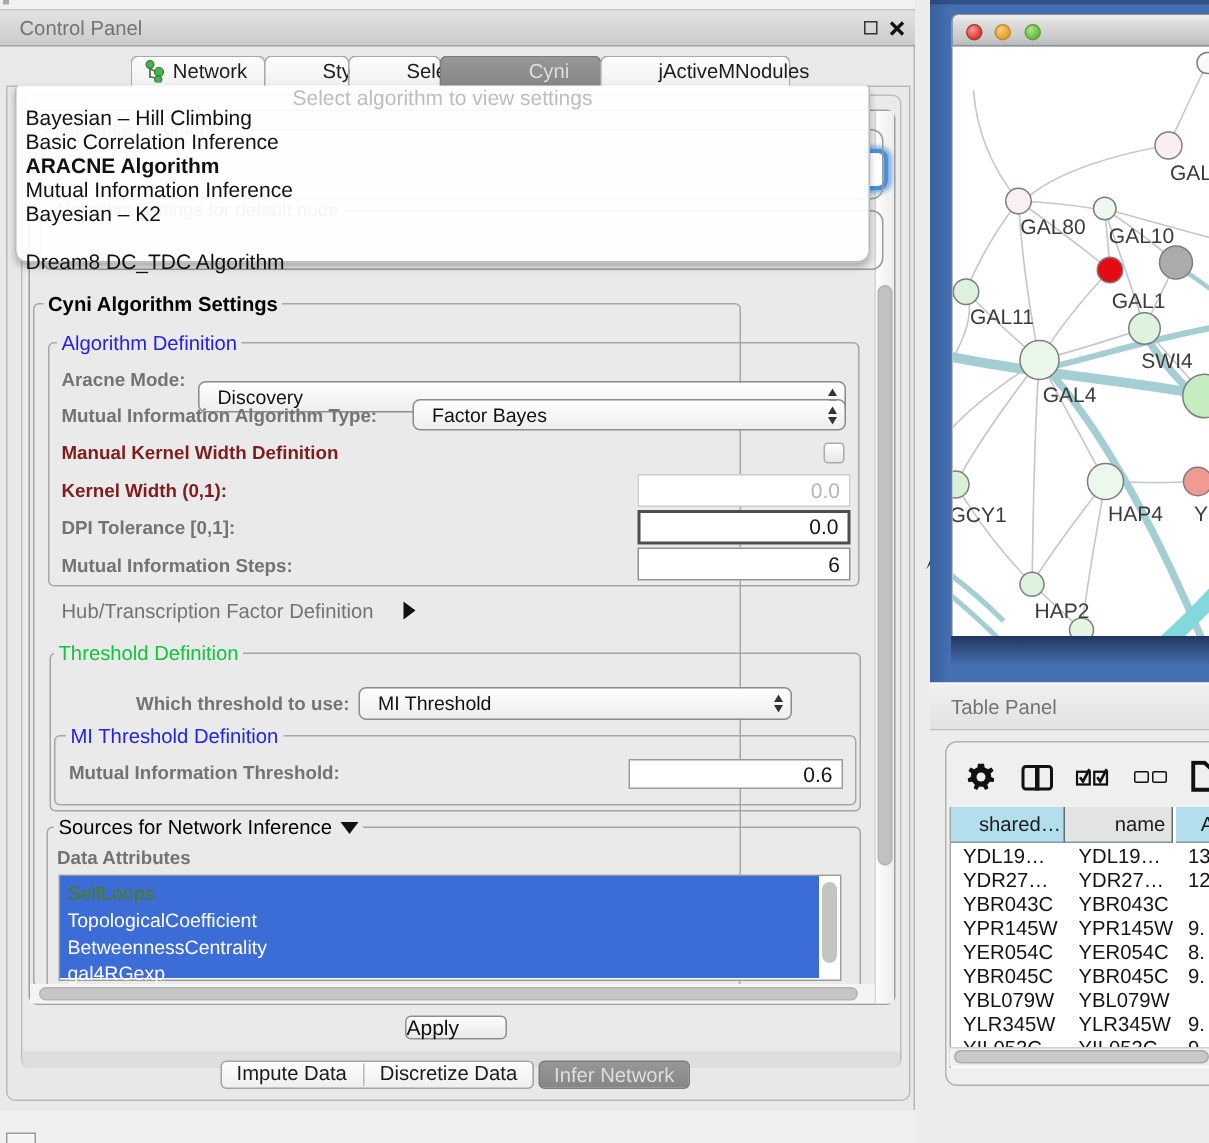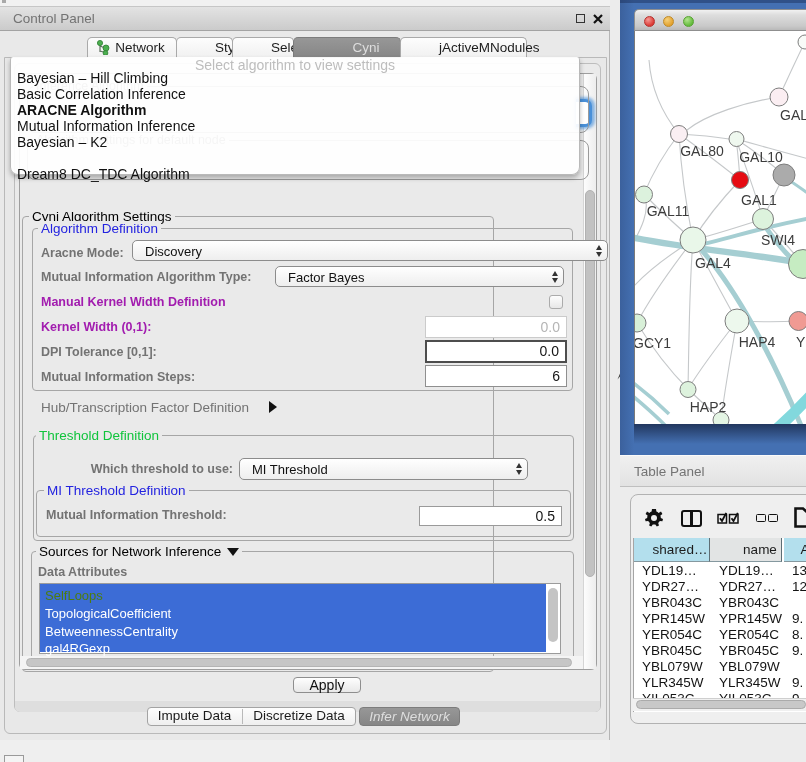--- a/index.html
+++ b/index.html
@@ -1,31 +1,31 @@
 <!DOCTYPE html>
 <html><head><meta charset="utf-8">
 <style>
 *{margin:0;padding:0;box-sizing:border-box;}
 html,body{width:806px;height:762px;}
 body{font-family:"Liberation Sans",sans-serif;background:#efefef;position:relative;overflow:hidden;}
 .abs{position:absolute;}
 .lbl{position:absolute;font-size:12.5px;color:#737373;white-space:nowrap;}
 .b{font-weight:bold;}
-.dis{color:#a21caf;}
+.dis{color:#7f1d1d;}
 .group{position:absolute;border:1px solid #a6a6a6;border-radius:4px;}
 .gt{position:absolute;top:-8px;background:#eaeaea;padding:0 3px;font-size:13.5px;white-space:nowrap;line-height:16px;}
 .combo{position:absolute;border:1px solid #8c8c8c;border-radius:5px;background:linear-gradient(#ffffff,#f7f7f7 45%,#eeeeee);font-size:13px;color:#111;}
 .combo .tx{position:absolute;left:12px;top:50%;transform:translateY(-50%);}
 .arr{position:absolute;right:4.5px;top:50%;transform:translateY(-50%);width:7px;height:12px;}
 .arr:before{content:"";position:absolute;left:0;top:0;border-left:3.5px solid transparent;border-right:3.5px solid transparent;border-bottom:5px solid #333;}
 .arr:after{content:"";position:absolute;left:0;bottom:0;border-left:3.5px solid transparent;border-right:3.5px solid transparent;border-top:5px solid #333;}
 .field{position:absolute;background:#fff;font-size:14px;color:#151515;text-align:right;padding-right:6px;}
 .tab{position:absolute;height:21px;background:linear-gradient(#fdfdfd,#f0f0f0);border:1px solid #a9a9a9;border-bottom:none;border-radius:5px 5px 0 0;font-size:13.5px;color:#1d1d1d;text-align:center;}
 .tab span{display:inline-block;margin-top:2px;margin-left:38px;}
-.btab{position:absolute;height:19px;background:linear-gradient(#fdfdfd,#efefef);border:1px solid #a3a3a3;border-radius:4px;font-size:13.5px;color:#1a1a1a;text-align:center;font-style:italic;}
+.btab{position:absolute;height:19px;background:linear-gradient(#fdfdfd,#efefef);border:1px solid #a3a3a3;border-radius:4px;font-size:13.5px;color:#1a1a1a;text-align:center;}
 .btab span{display:inline-block;margin-top:1px;}
 .seltab{background:linear-gradient(#979797,#868686);color:#dedede;border-color:#7c7c7c;}
 .pitem{position:absolute;left:17px;font-size:14px;line-height:16px;color:#111;white-space:nowrap;}
 .cell{position:absolute;font-size:13.5px;color:#141414;white-space:nowrap;}
 </style></head>
 <body>
 
 <div class="abs" style="left:0;top:0;width:610px;height:740px;background:#e9e9e9;border-right:1px solid #b5b5b5;"></div>
 <div class="abs" style="left:0;top:0;width:610px;height:6px;background:#f1f1f1;"></div>
 <div class="abs" style="left:2px;top:0;width:4px;height:3px;background:#a9a9a9;"></div>
@@ -55,29 +55,29 @@
 <div class="abs" style="left:19px;top:73px;width:578px;height:597px;background:#eaeaea;border:1px solid #9e9e9e;border-radius:6px;"></div>
 
 <div class="abs" style="left:583px;top:74px;width:13px;height:595px;background:linear-gradient(90deg,#fdfdfd,#ededed);border-left:1px solid #d5d5d5;"></div>
 <div class="abs" style="left:584.5px;top:190px;width:10px;height:387px;background:#c2c2c2;border:1px solid #b2b2b2;border-radius:5px;"></div>
 <div class="abs" style="left:576px;top:99px;width:16px;height:28px;border-radius:0 7px 7px 0;background:#fff;border:3px solid #4a90d8;border-left:none;box-shadow:1px 0 3px 1.5px rgba(74,144,216,0.65);"></div>
 <div class="abs" style="left:27px;top:86px;width:562px;height:47px;border:1.5px solid #9a9a9a;border-radius:8px;"></div>
 <div class="lbl" style="left:33px;top:79px;background:#eaeaea;padding:0 3px;">Inference Algorithm</div>
 <div class="abs" style="left:27px;top:140px;width:562px;height:40px;border:1.5px solid #9a9a9a;border-radius:8px;"></div>
 <div class="lbl" style="left:33px;top:133px;background:#eaeaea;padding:0 3px;">Algorithm settings for default node</div>
 
-<div class="group" style="left:22px;top:216px;width:472px;height:456px;">
+<div class="group" style="left:22px;top:202px;width:472px;height:456px;font-weight:bold;">
   <div class="gt" style="left:6px;background:#eaeaea;">Cyni Algorithm Settings</div>
 </div>
 
 <div class="group" style="left:32px;top:228px;width:541px;height:163px;">
   <div class="gt" style="left:5px;color:#2323e0;">Algorithm Definition</div>
 </div>
 <div class="lbl b" style="left:41px;top:246px;">Aracne Mode:</div>
-<div class="combo" style="left:132px;top:240px;width:476px;height:21px;">
+<div class="combo" style="left:132px;top:254px;width:432px;height:21px;">
     <span class="tx">Discovery</span>
     <span class="arr"></span>
   </div>
 <div class="lbl b" style="left:41px;top:270px;">Mutual Information Algorithm Type:</div>
 <div class="combo" style="left:275px;top:266px;width:289px;height:21px;">
     <span class="tx">Factor Bayes</span>
     <span class="arr"></span>
   </div>
 <div class="lbl b dis" style="left:41px;top:295px;">Manual Kernel Width Definition</div>
 <div class="abs" style="left:549px;top:295px;width:14px;height:14px;border:1px solid #ababab;border-radius:3px;background:linear-gradient(#fdfdfd,#e7e7e7);"></div>
@@ -96,21 +96,21 @@
 <div class="lbl b" style="left:60px;top:462px;width:173px;text-align:right;">Which threshold to use:</div>
 <div class="combo" style="left:239px;top:458px;width:289px;height:22px;padding-left:12px;">
     <span class="tx">MI Threshold</span>
     <span class="arr"></span>
   </div>
 
 <div class="group" style="left:36px;top:490px;width:535px;height:47px;">
   <div class="gt" style="left:7px;color:#2323e0;">MI Threshold Definition</div>
 </div>
 <div class="lbl b" style="left:46px;top:508px;">Mutual Information Threshold:</div>
-<div class="field" style="left:419px;top:506px;width:143px;height:20px;border:1px solid #9a9a9a;line-height:18px;">0.5</div>
+<div class="field" style="left:419px;top:506px;width:143px;height:20px;border:1px solid #9a9a9a;line-height:18px;">0.6</div>
 
 <div class="group" style="left:31px;top:551px;width:543px;height:117px;">
   <div class="gt" style="left:4px;">Sources for Network Inference <span style="display:inline-block;width:0;height:0;border-left:6.5px solid transparent;border-right:6.5px solid transparent;border-top:8px solid #111;margin-left:2px;"></span></div>
 </div>
 <div class="lbl b" style="left:38px;top:565px;">Data Attributes</div>
 <div class="abs" style="left:39px;top:583px;width:522px;height:71px;background:#fff;border:1px solid #9b9b9b;"></div>
 <div class="abs" style="left:40px;top:584px;width:506px;height:68px;background:#3c6cd6;"></div>
 <div class="pitem" style="left:45px;top:588px;color:#4d7c0f;font-size:13px;line-height:15px;">SelfLoops</div>
 <div class="pitem" style="left:45px;top:606px;color:#fff;font-size:13px;line-height:15px;">TopologicalCoefficient</div>
 <div class="pitem" style="left:45px;top:624px;color:#fff;font-size:13px;line-height:15px;">BetweennessCentrality</div>
@@ -122,21 +122,21 @@
 
 <div class="abs" style="left:10px;top:57px;width:570px;height:118px;background:rgba(255,255,255,0.93);border:1px solid #b9b9b9;border-top:none;border-radius:3px 3px 8px 8px;box-shadow:0 3px 5px rgba(0,0,0,0.28);"></div>
 <div class="abs" style="left:10px;top:57px;width:570px;height:16px;line-height:16px;font-size:14px;color:#bdbdbd;text-align:center;">Select algorithm to view settings</div>
 <div class="pitem" style="top:70px;">Bayesian – Hill Climbing</div>
 <div class="pitem" style="top:86px;">Basic Correlation Inference</div>
 <div class="pitem b" style="top:102px;">ARACNE Algorithm</div>
 <div class="pitem" style="top:118px;">Mutual Information Inference</div>
 <div class="pitem" style="top:134px;">Bayesian – K2</div>
 <div class="pitem" style="top:166px;">Dream8 DC_TDC Algorithm</div>
 
-<div class="abs" style="left:270px;top:677px;width:68px;height:16px;border:1px solid #8e8e8e;border-radius:4px;background:linear-gradient(#fefefe,#e8e8e8);font-size:14px;color:#111;text-align:center;line-height:15px;margin-left:23px;">Apply</div>
+<div class="abs" style="left:270px;top:677px;width:68px;height:16px;border:1px solid #8e8e8e;border-radius:4px;background:linear-gradient(#fefefe,#e8e8e8);font-size:14px;color:#111;text-align:left;line-height:15px;">Apply</div>
 <div class="abs" style="left:15px;top:701px;width:585px;height:11px;background:#dedede;border-radius:0 0 5px 5px;"></div>
 <div class="btab" style="left:146.5px;top:707px;width:209px;"></div>
 <div class="abs" style="left:242px;top:709px;width:1px;height:15px;background:#b9b9b9;"></div>
 <div class="abs" style="left:146.5px;top:708px;width:96px;text-align:center;font-size:13.5px;color:#1a1a1a;">Impute Data</div>
 <div class="abs" style="left:243px;top:708px;width:112px;text-align:center;font-size:13.5px;color:#1a1a1a;">Discretize Data</div>
 <div class="btab seltab" style="left:359px;top:707px;width:101px;"><span>Infer Network</span></div>
 
 <div class="abs" style="left:610px;top:0;width:10px;height:762px;background:#ececec;"></div>
 <svg class="abs" style="left:617px;top:373px;" width="6" height="7" viewBox="0 0 6 7">
     <path d="M0.5 6.5 L3 0.5 L5.5 4 L3.2 3.2 Z" fill="#3c3c3c"></path>

